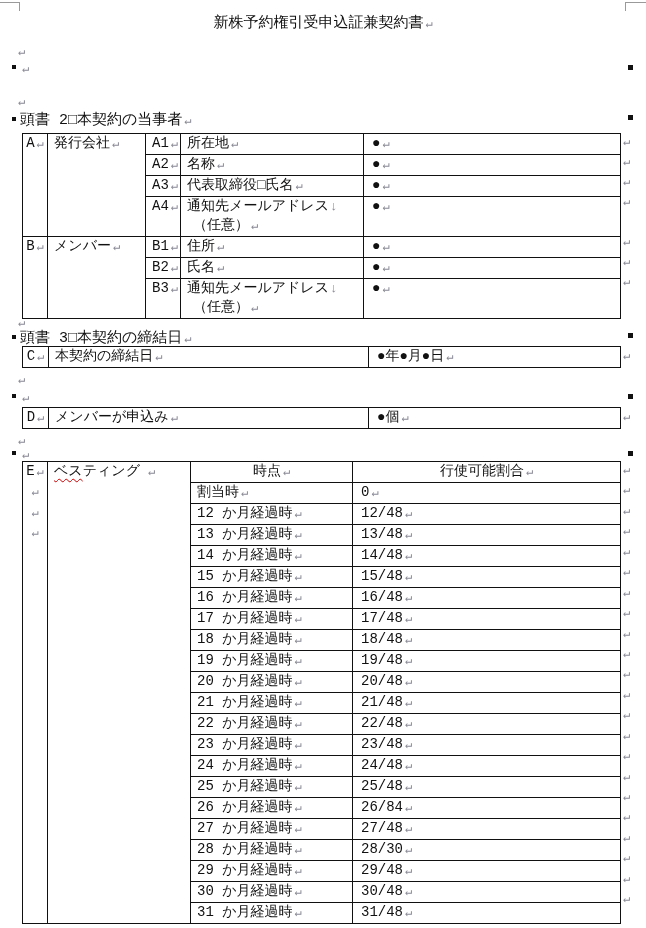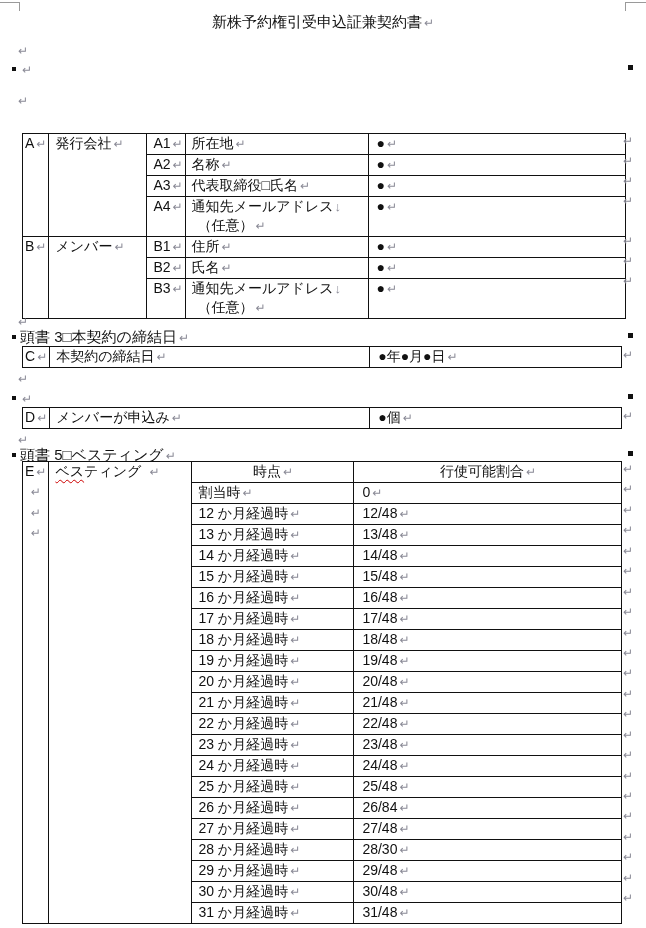--- a/index.html
+++ b/index.html
@@ -1,17 +1,17 @@
 <!DOCTYPE html>
 <html><head>
 <meta charset="utf-8">
 <style>
   html,body{margin:0;padding:0;background:#e8e8e8;}
   .page{position:relative;width:646px;height:928px;background:#ffffff;overflow:hidden;
-        font-family:Liberation Sans, sans-serif;color:#111;}
+        font-family:Liberation Mono, monospace;color:#111;}
   .title{position:absolute;top:13px;left:0;width:100%;text-align:center;font-size:15px;white-space:nowrap;}
   .heading{position:absolute;left:12px;right:0;font-size:15px;white-space:nowrap;}
   .bodyline{position:absolute;left:33px;font-size:15px;white-space:nowrap;}
   .blt{display:inline-block;width:4px;height:4px;background:#111;margin:0 4px 3px 0;vertical-align:middle;}
   .hsq{position:absolute;right:13px;top:5px;width:5px;height:5px;background:#111;}
   .mk{padding-left:2px;}
   .mk::before{content:"\21B5";color:#8a8a96;font-size:12px;}
   .mkdown{padding-left:1px;}
   .mkdown::before{content:"\2193";color:#8a8a96;font-size:13px;}
   .pmark{position:absolute;left:18px;font-size:12px;color:#8a8a96;}
@@ -53,20 +53,24 @@
 
   <div class="pmark" style="top:44px"></div>
 
   <div class="heading" style="top:60px">
     <span class="blt"></span><span class="mk"></span>
     <span class="hsq"></span>
   </div>
 
   <div class="pmark" style="top:94px"></div>
 
+  <div class="heading" style="top:110px">
+    <span class="blt"></span><span>頭書 2□本契約の当事者</span><span class="mk"></span>
+    <span class="hsq"></span>
+  </div>
 
   <table class="t-ab">
     <colgroup>
       <col style="width:25px">
         <col style="width:98px">
         <col style="width:35px">
         <col style="width:183px">
         <col style="width:257px">
     </colgroup>
     <tbody>
@@ -173,21 +177,21 @@
     </tr>
   </tbody>
     </table>
   <div class="marks-col" style="top:409px">
     <span class="rowmk" style="height:21px"></span>
   </div>
 
   <div class="pmark" style="top:433px"></div>
 
   <div class="heading" style="top:446px">
-    <span class="blt"></span><span>頭書 5□ベスティング</span><span class="mk"></span>
+    <span class="blt"></span><span class="mk"></span>
     <span class="hsq"></span>
   </div>
 
   <table class="t-v">
     <colgroup>
         <col style="width:25px">
         <col style="width:143px">
         <col style="width:162px">
         <col style="width:268px">
       </colgroup>

